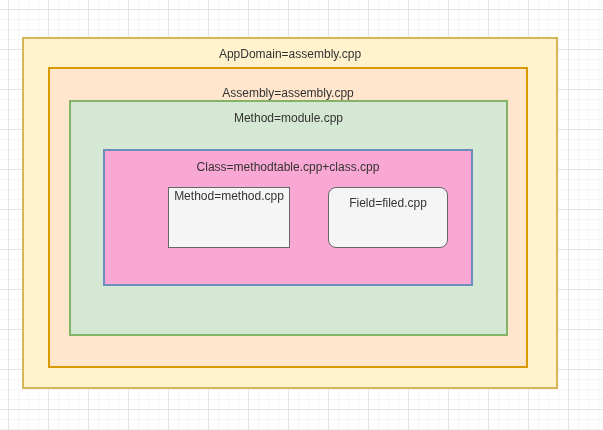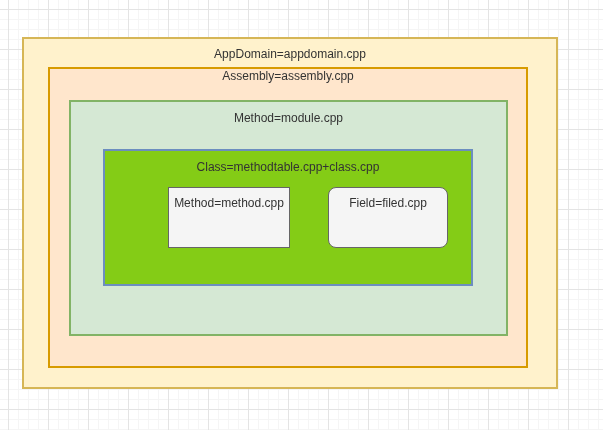--- a/index.html
+++ b/index.html
@@ -35,49 +35,49 @@
     line-height: 14px;
     color: #333333;
     white-space: nowrap;
     pointer-events: none;
   }
   
   .box-appdomain { left: 22px;  top: 37px;  width: 536px; height: 352px; }
   .box-appdomain > .label { padding-top: 8px; }
 
   .box-assembly  { left: 24px;  top: 28px;  width: 480px; height: 301px; }
-  .box-assembly > .label { padding-top: 0; }
+  .box-assembly > .label { padding-top: 17px; }
 
   .box-module    { left: 19px;  top: 31px;  width: 439px; height: 236px; }
   .box-module > .label { padding-top: 9px; }
 
   .box-class     { left: 32px;  top: 47px;  width: 370px; height: 137px; }
   .box-class > .label { padding-top: 9px; }
 
   .box-method    { left: 63px;  top: 36px;  width: 122px; height: 61px; border-width: 1.5px; }
-  .box-method > .label { padding-top: 8px; }
+  .box-method > .label { padding-top: 1px; }
 
   .box-field     { left: 223px; top: 36px;  width: 120px; height: 61px; border-width: 1.5px; border-radius: 8px; }
   .box-field > .label { padding-top: 8px; }
 </style>
 </head>
 <body>
 
 <div class="canvas">
 
   <div class="box box-appdomain" style="background-color: rgb(255, 242, 204); border-color: rgb(214, 182, 86);">
-    <div class="label">AppDomain=appdomain.cpp</div>
+    <div class="label">AppDomain=assembly.cpp</div>
 
     <div class="box box-assembly" style="background-color: rgb(255, 230, 204); border-color: rgb(215, 155, 0);">
       <div class="label">Assembly=assembly.cpp</div>
 
       <div class="box box-module" style="background-color: rgb(213, 232, 212); border-color: rgb(130, 179, 102);">
         <div class="label">Method=module.cpp</div>
 
-        <div class="box box-class" style="background-color: #84cc16; border-color: rgb(108, 142, 191);">
+        <div class="box box-class" style="background-color: #f9a8d4; border-color: rgb(108, 142, 191);">
           <div class="label">Class=methodtable.cpp+class.cpp</div>
 
           <div class="box box-method" style="background-color: rgb(245, 245, 245); border-color: rgb(102, 102, 102);">
             <div class="label">Method=method.cpp</div>
           </div>
 
           <div class="box box-field" style="background-color: rgb(245, 245, 245); border-color: rgb(102, 102, 102);">
             <div class="label">Field=filed.cpp</div>
           </div>
 

